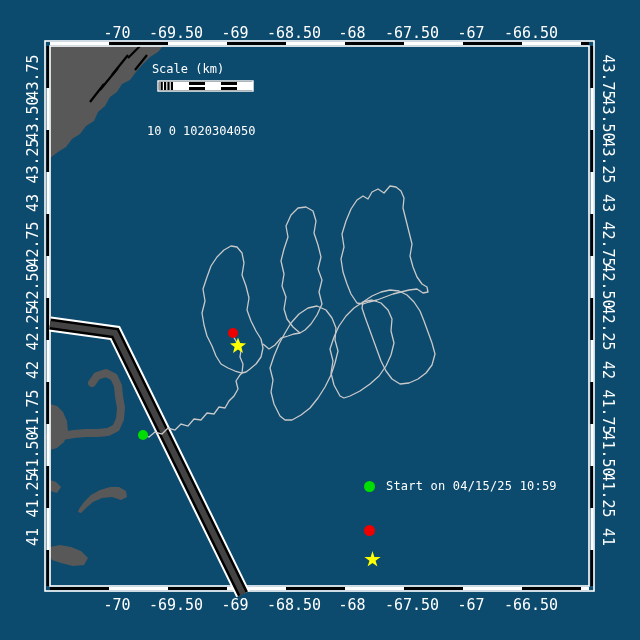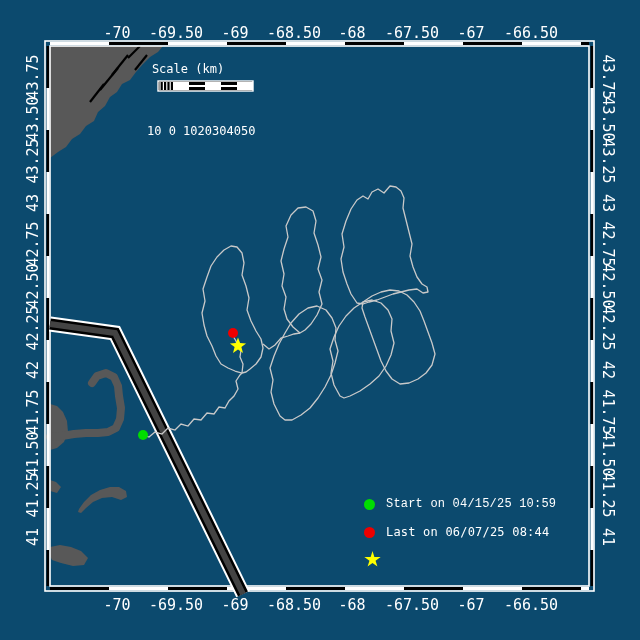--- a/index.html
+++ b/index.html
@@ -145,25 +145,24 @@
       <div class="lbl rot-r" style="left: 607px; top: 328px;">42.25</div>
       <div class="lbl rot-r" style="left: 607px; top: 370px;">42</div>
       <div class="lbl rot-r" style="left: 607px; top: 412px;">41.75</div>
       <div class="lbl rot-r" style="left: 607px; top: 454px;">41.50</div>
       <div class="lbl rot-r" style="left: 607px; top: 495px;">41.25</div>
       <div class="lbl rot-r" style="left: 607px; top: 537px;">41</div>
     </div>
   <div id="scale-title" style="left: 188px; top: 69px; transform: translate(-50%, -50%);">Scale (km)</div>
   <div id="scale-numbers" style="left: 147px; top: 104px; margin-top: 20px;">10 0 1020304050</div>
   <div id="legend">
-      <div class="legend-row" style="left: 364px; top: 497px; font-family: Liberation Mono, monospace;">
+      <div class="legend-row" style="left: 364px; top: 479px;">
         <span class="legend-marker dot" style="background: rgb(0, 221, 0);"></span>
         <span>Start on 04/15/25 10:59</span>
       </div>
       <div class="legend-row" style="left: 364px; top: 525px;">
         <span class="legend-marker dot" style="background: rgb(238, 0, 0);"></span>
-        <span>Last on 06/07/25 08:44</span>
       </div>
       <div class="legend-row" style="left: 364px; top: 551px;">
         <span class="legend-marker star" style="background: rgb(255, 255, 0);"></span>
       </div>
     </div>
 </div>
 
 </body></html>

